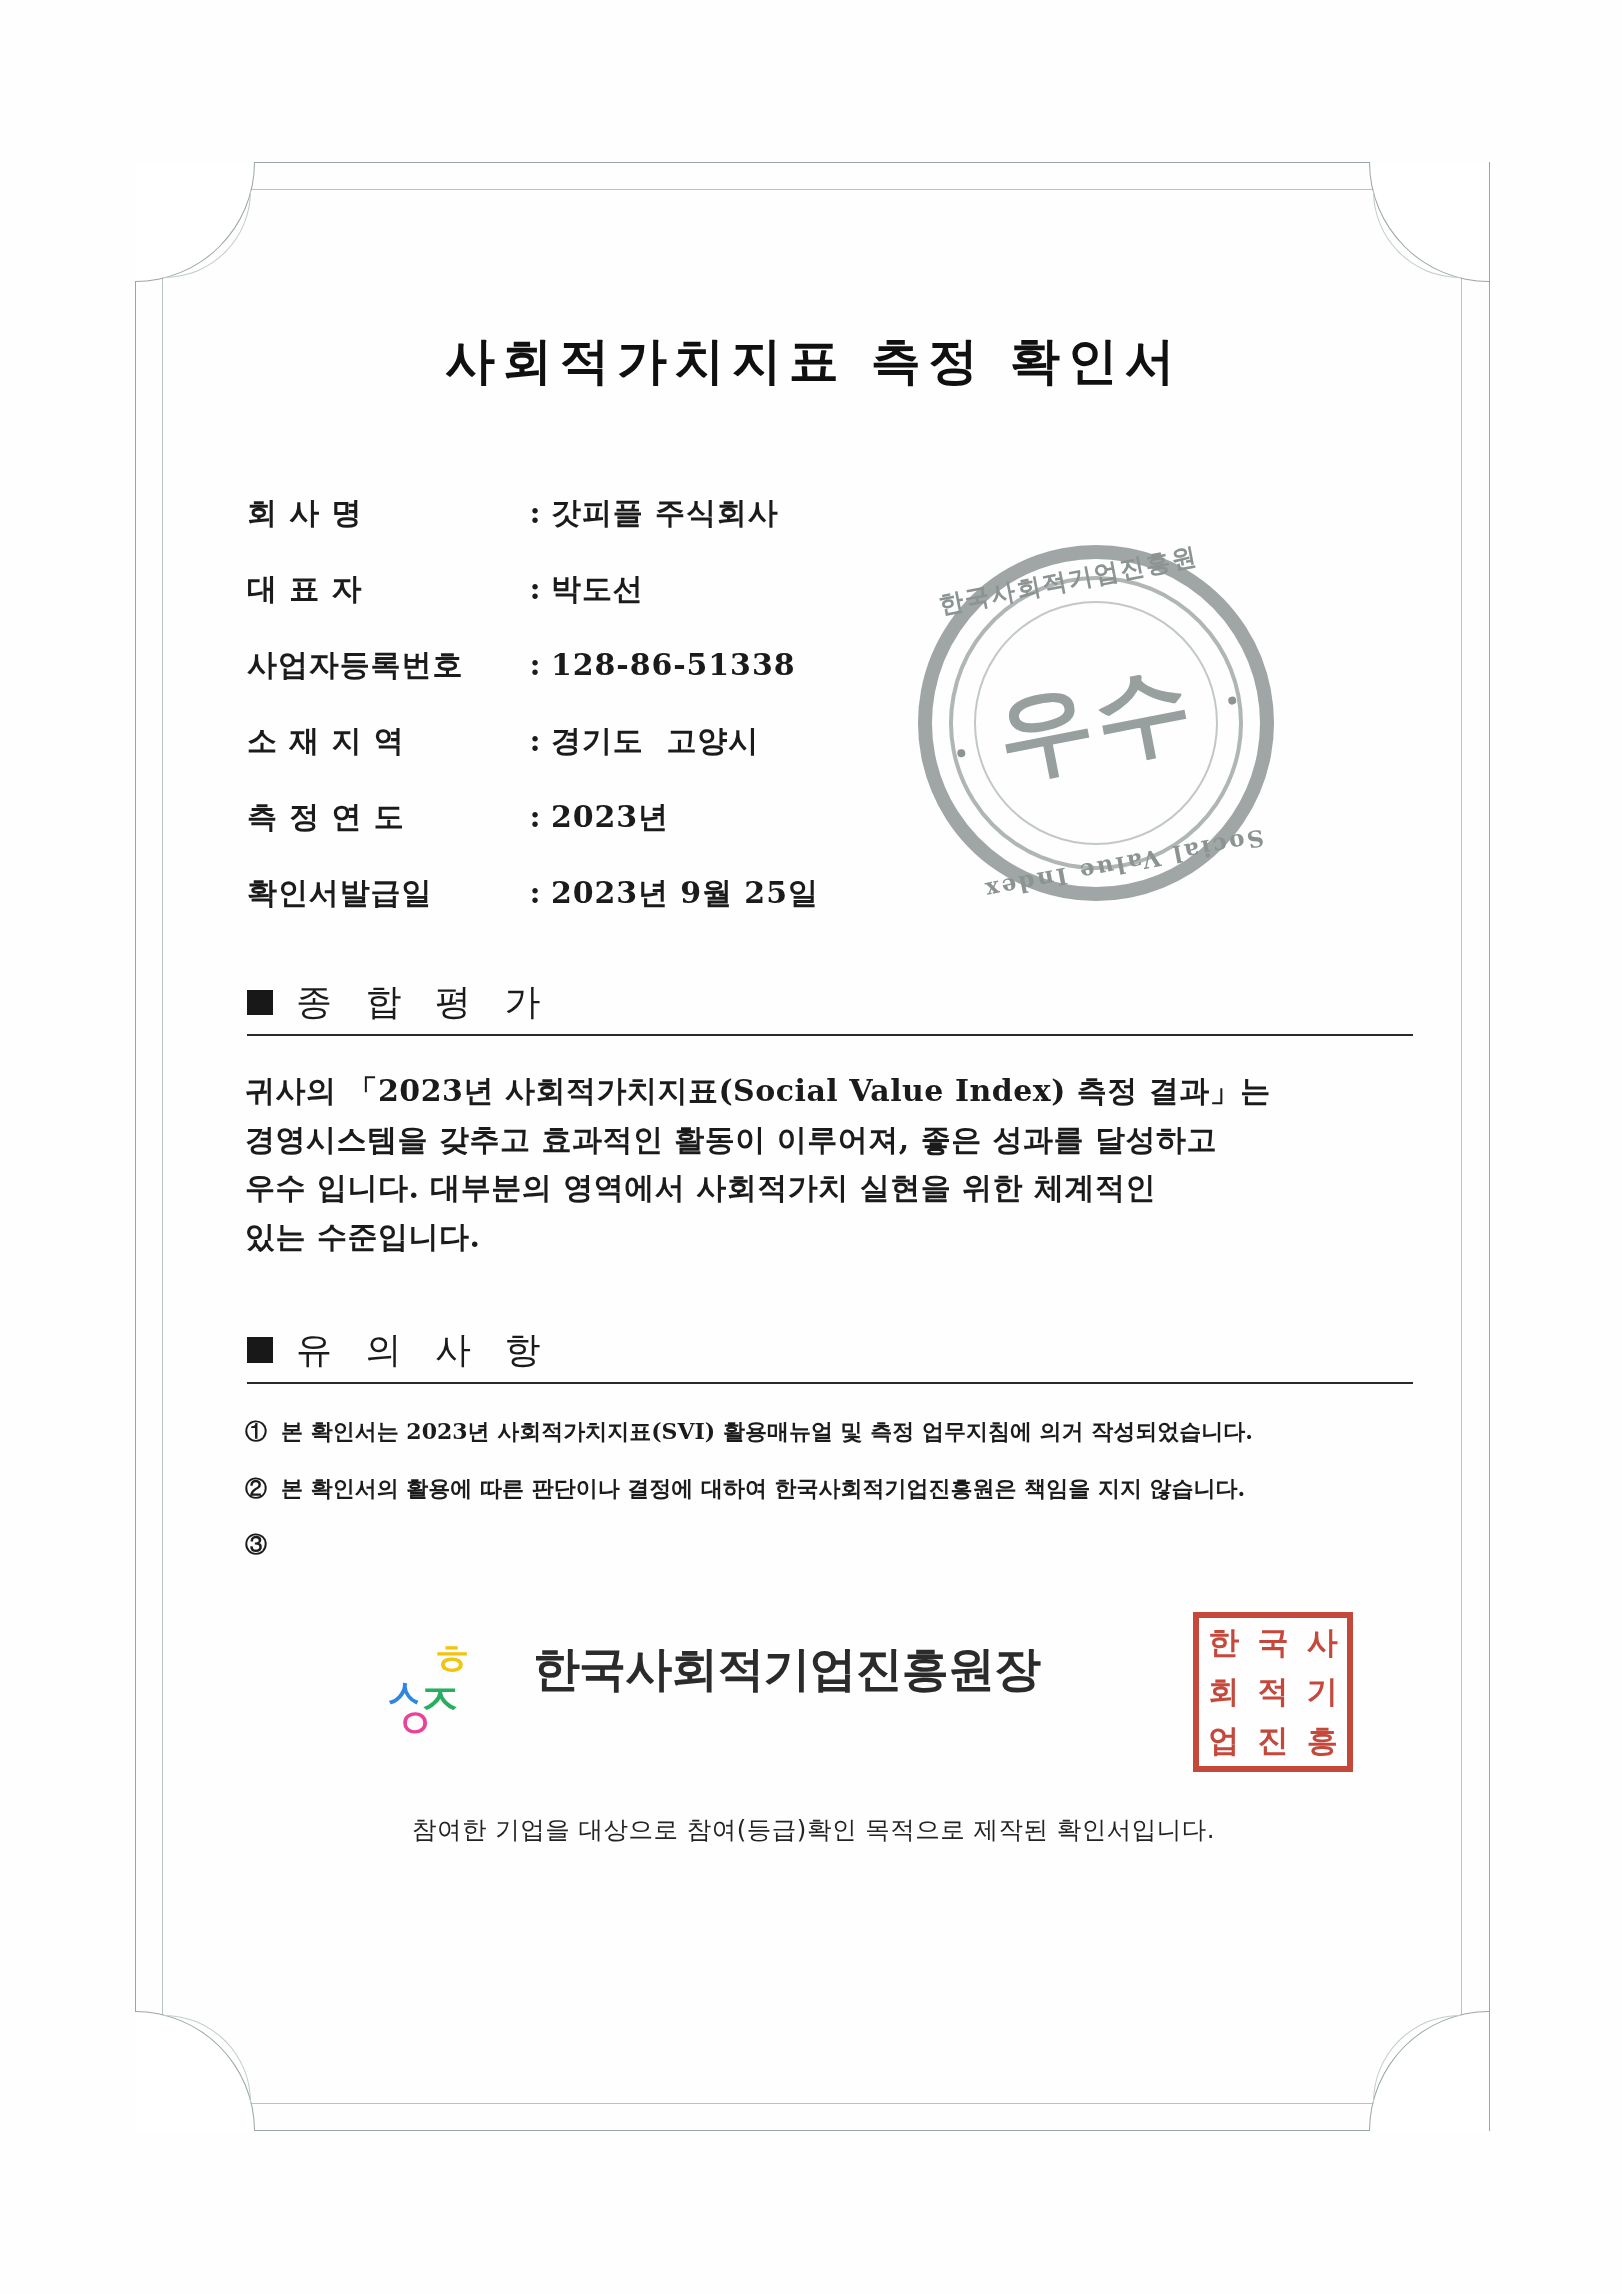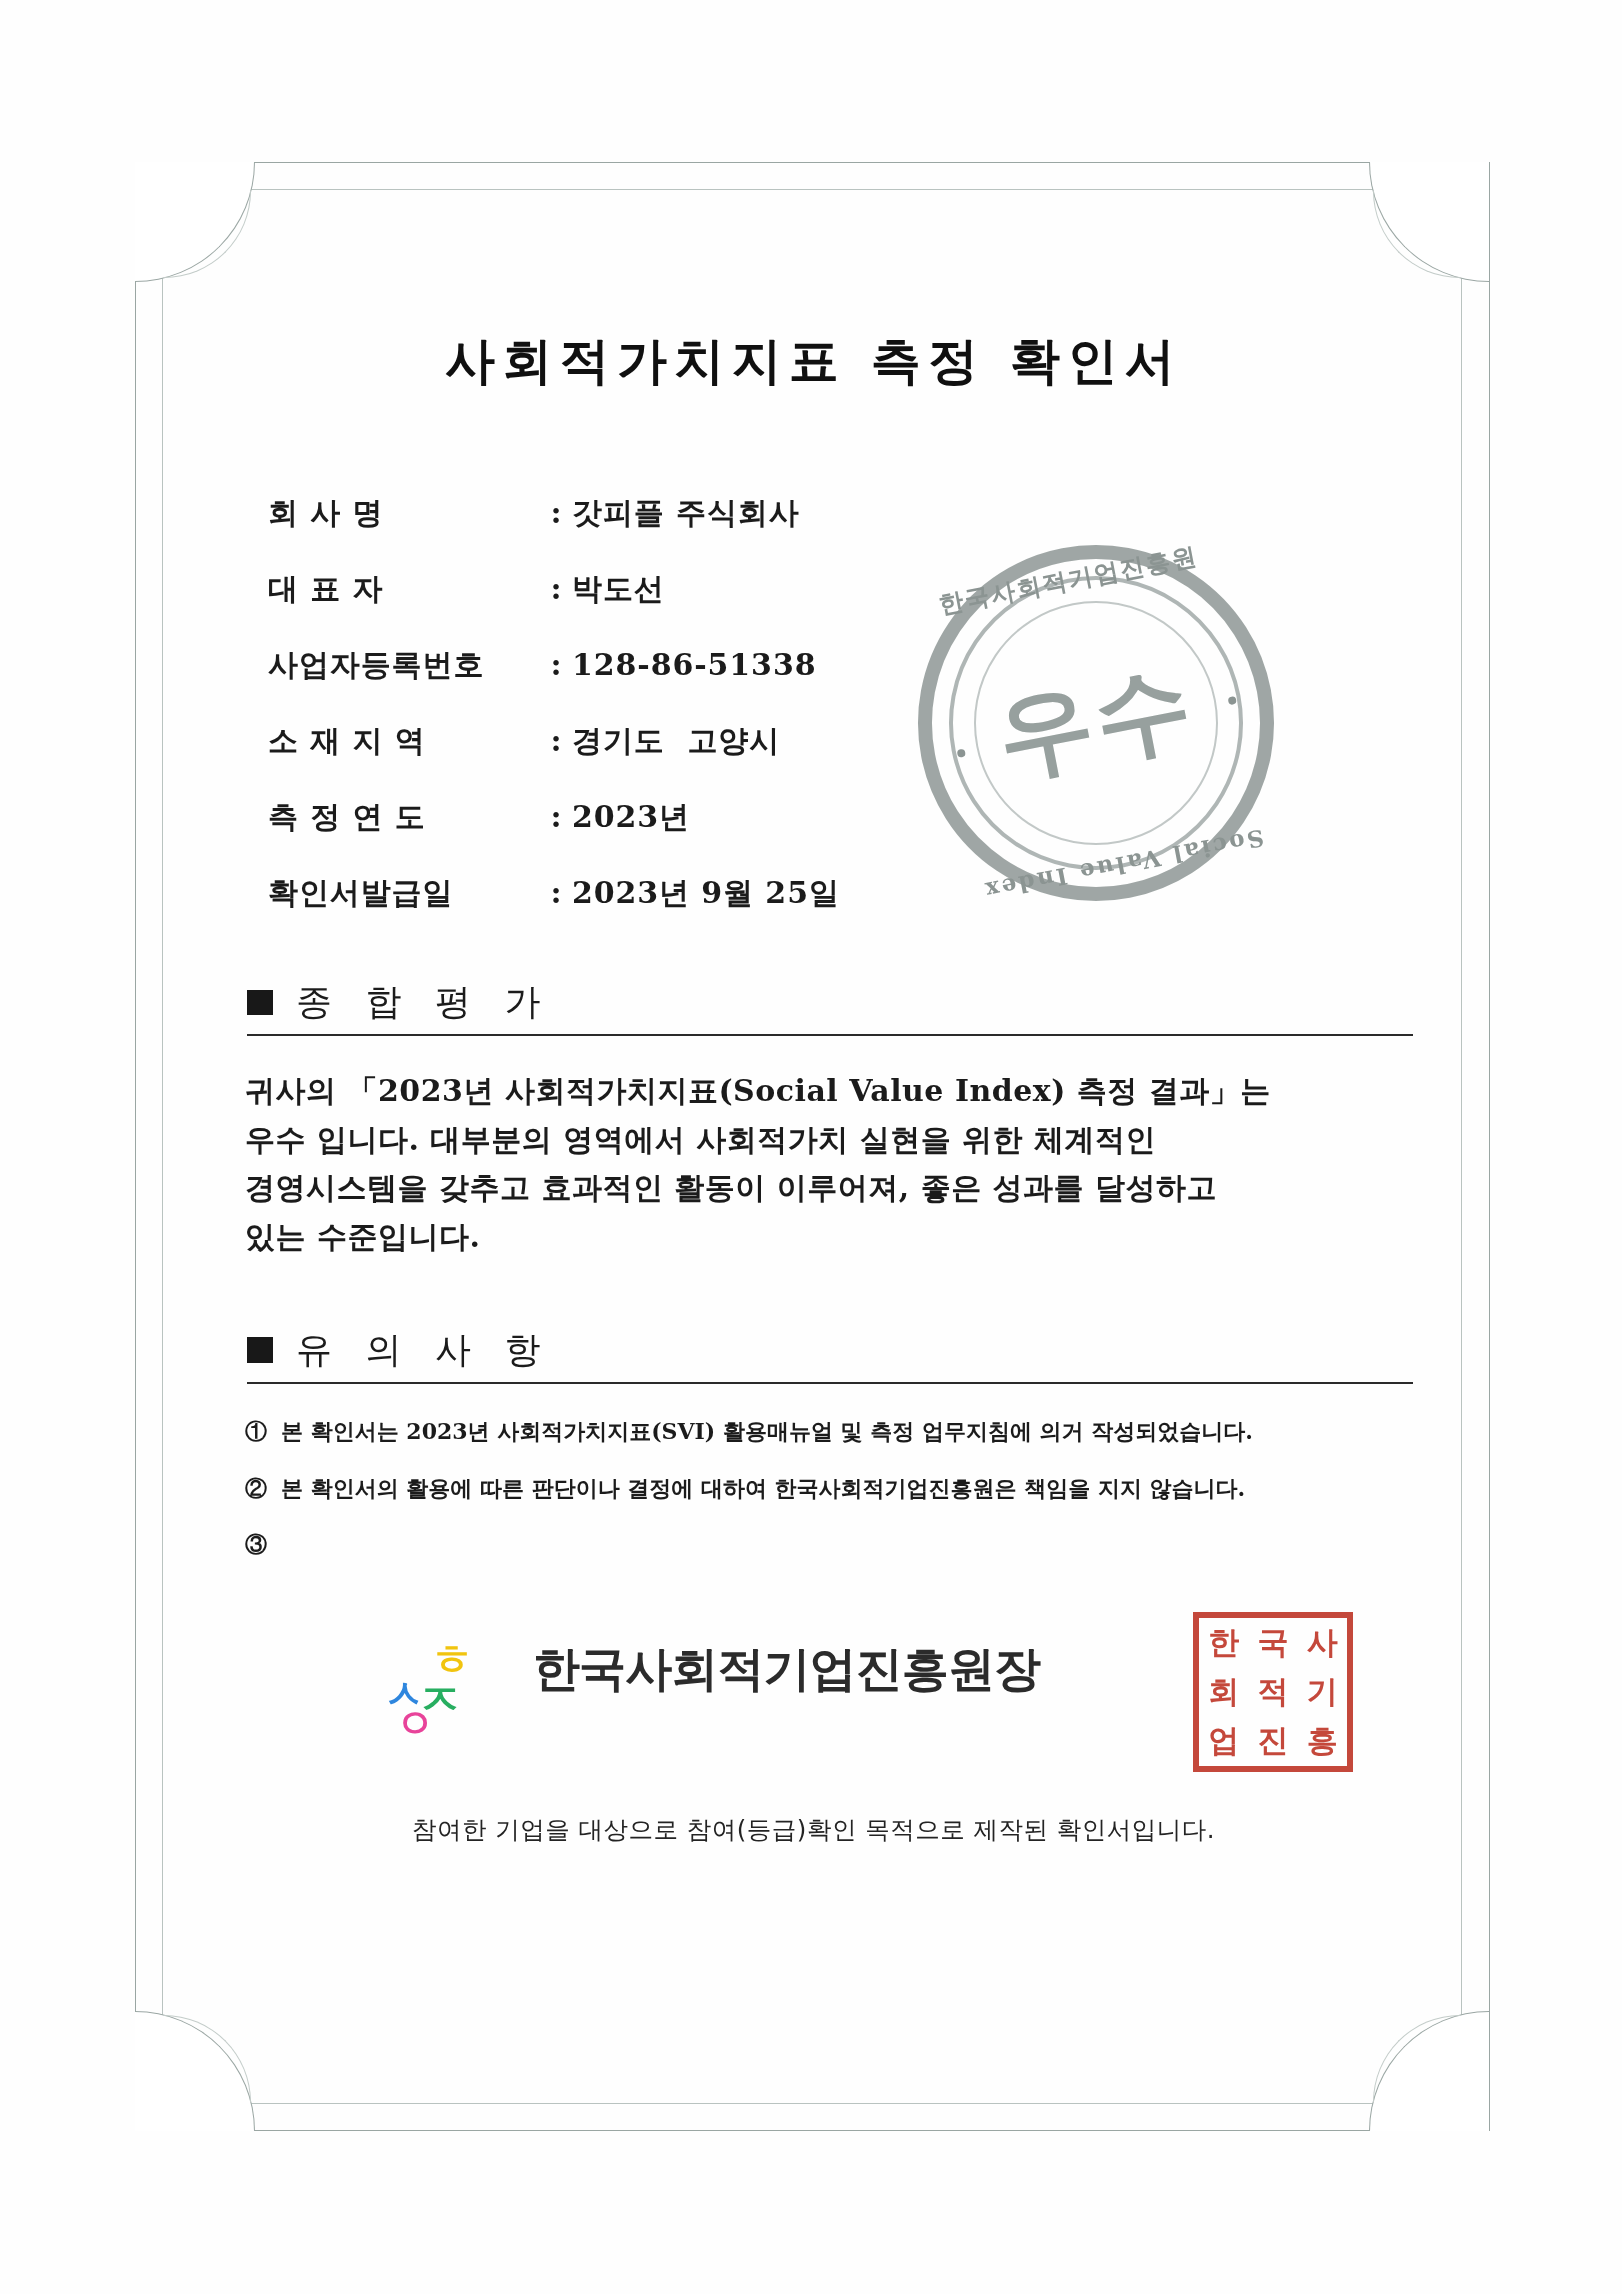--- a/index.html
+++ b/index.html
@@ -78,21 +78,21 @@
     font-size: 50px;
     letter-spacing: 7.3px;
     font-weight: 700;
     color: #101010;
     margin: 55px 0 0 0;
     font-family: "DejaVu Serif", serif;
   }
 
   .fields {
     margin-top: 98px;
-    margin-left: 59px;
+    margin-left: 38px;
   }
   .field-row {
     display: flex;
     align-items: baseline;
     margin-bottom: 35px;
     font-size: 30px;
     font-weight: 700;
     letter-spacing: 0.9px;
     font-family: "DejaVu Serif", serif;
   }
@@ -375,22 +375,22 @@
 
     </div>
 
     <div class="section">
       <div class="section-head">
         <span class="sq"></span>
         <span class="section-title">종 합 평 가</span>
       </div>
       <div class="body-text">
         <div>귀사의 「2023년 사회적가치지표(Social Value Index) 측정 결과」는</div>
+        <div>경영시스템을 갖추고 효과적인 활동이 이루어져, 좋은 성과를 달성하고</div>
         <div>우수 입니다.  대부분의 영역에서 사회적가치 실현을 위한 체계적인</div>
-        <div>경영시스템을 갖추고 효과적인 활동이 이루어져, 좋은 성과를 달성하고</div>
         <div>있는 수준입니다.</div>
       </div>
     </div>
 
     <div class="section">
       <div class="section-head">
         <span class="sq"></span>
         <span class="section-title">유 의 사 항</span>
       </div>
       <div class="notes">

